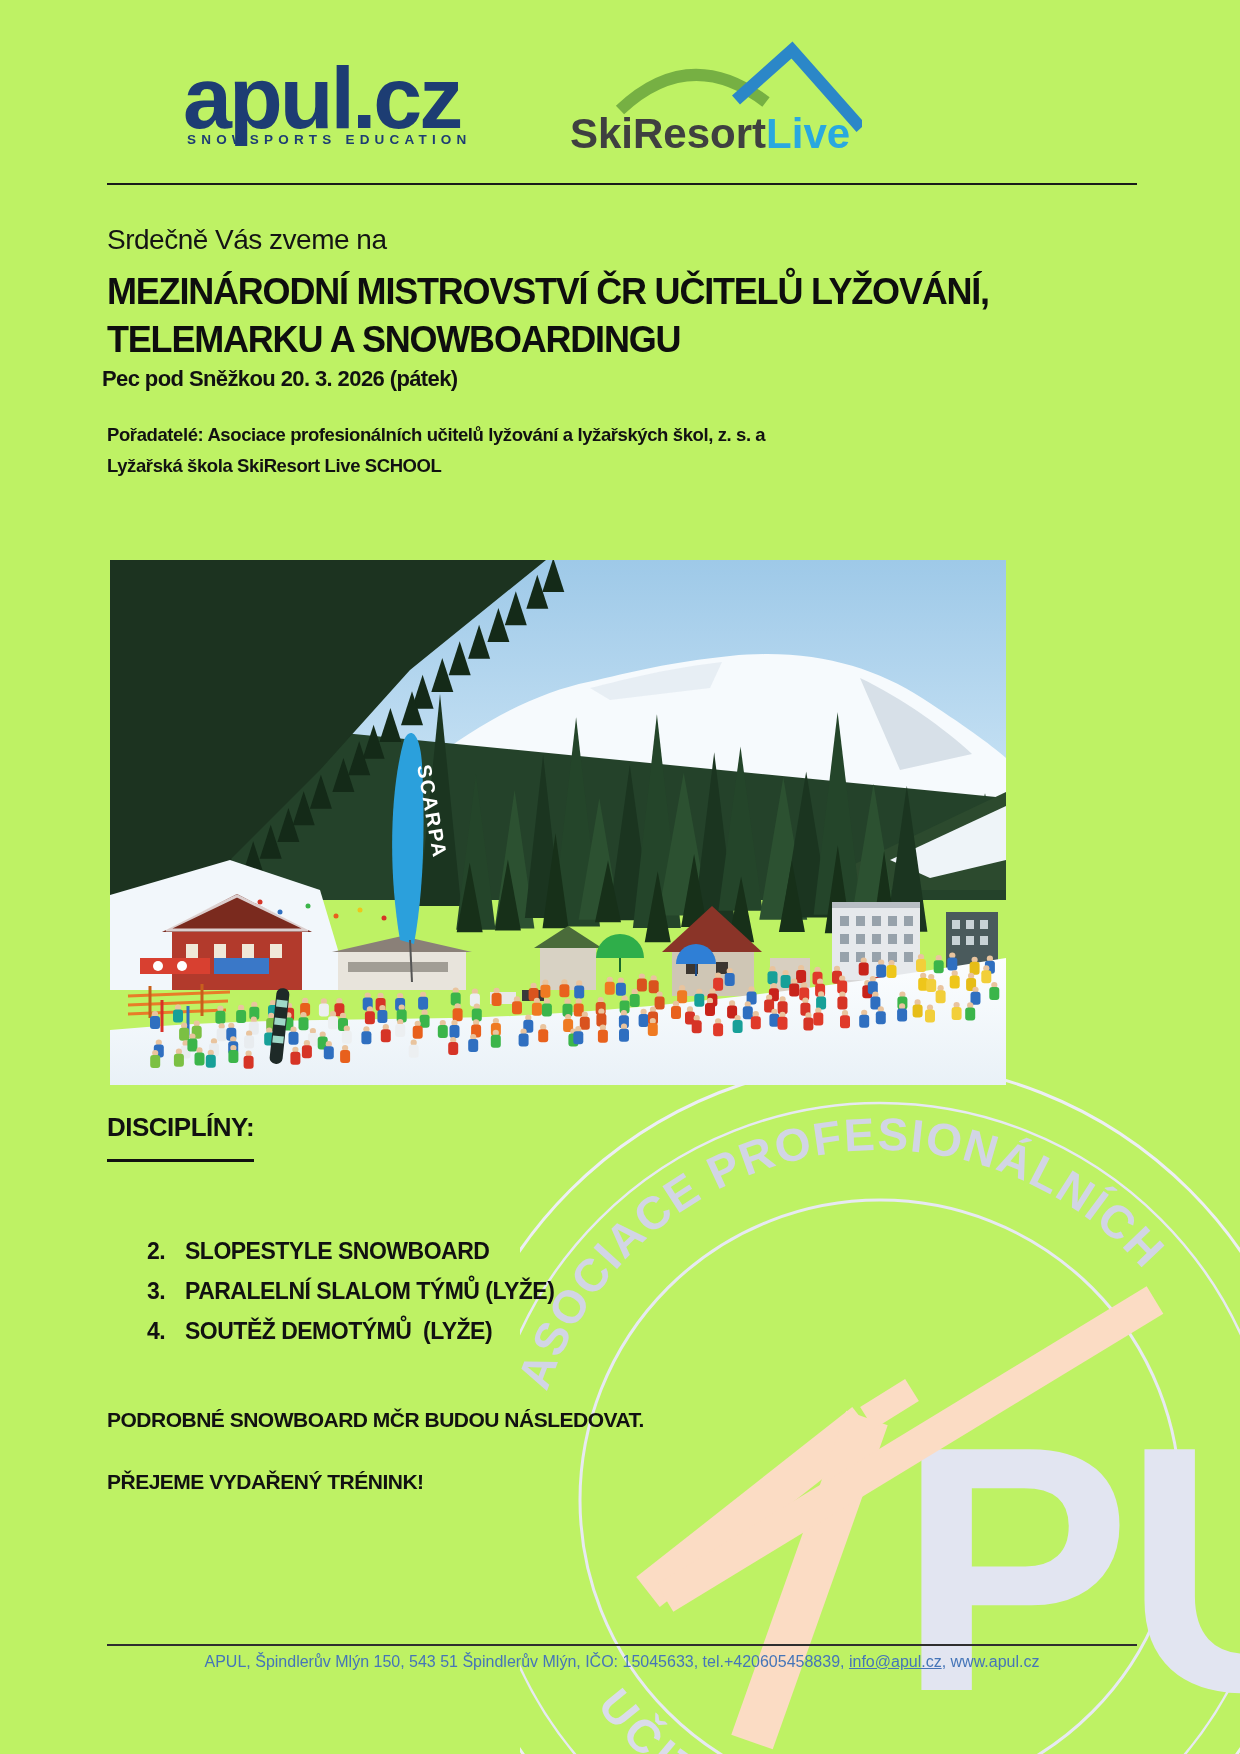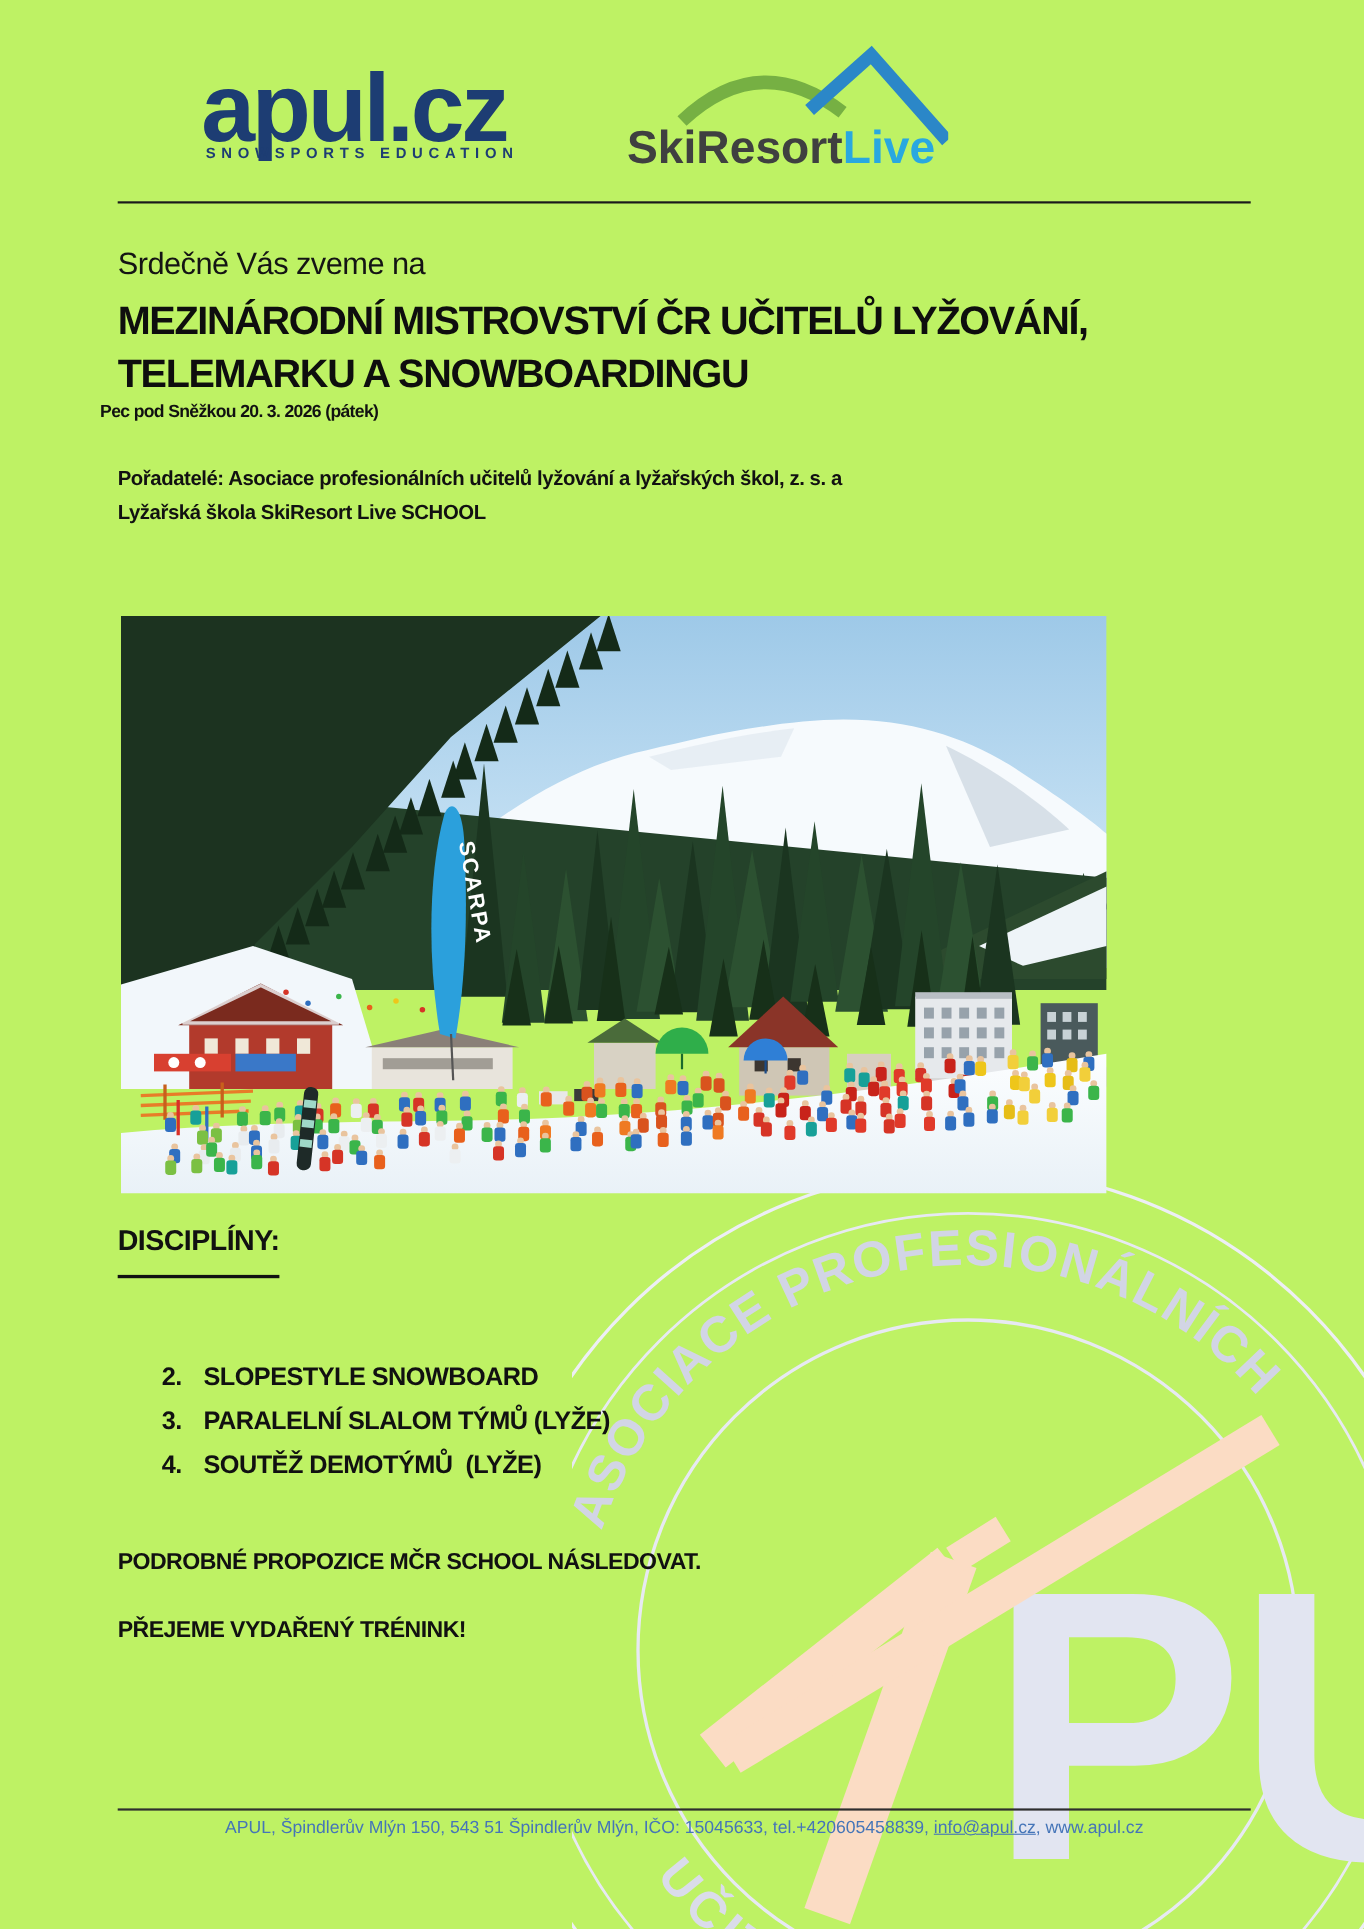--- a/index.html
+++ b/index.html
@@ -13,21 +13,21 @@
   .sr-logo{left:570px;top:36px;z-index:3;}
   
   .rule{height:2px;background:#1a1a1a;z-index:3;}
   .top-rule{left:107px;top:183px;width:1030px;}
   .footer-rule{left:107px;top:1644px;width:1030px;background:#2e2e2e;}
   
   .intro{left:107px;top:224px;font-size:28px;font-weight:400;letter-spacing:-0.5px;color:#141414;z-index:3;}
   .title-line{left:107px;font-size:36px;font-weight:700;letter-spacing:-1.2px;color:#0e0e0e;z-index:3;white-space:nowrap;}
   .title1{top:271px;}
   .title2{top:319px;}
-  .date-line{left:91px;top:366px;font-size:16px;font-weight:700;letter-spacing:-0.6px;z-index:3;}
+  .date-line{left:102px;top:366px;font-size:22px;font-weight:700;letter-spacing:-0.6px;z-index:3;}
   .org-line{left:107px;font-size:18.5px;font-weight:700;letter-spacing:-0.4px;z-index:3;}
   .org1{top:424px;}
   .org2{top:455px;}
   
   .photo{left:110px;top:560px;width:896px;height:525px;z-index:2;display:block;}
   
   .disc-heading{left:107px;top:1112px;font-size:26px;font-weight:700;letter-spacing:-0.5px;z-index:3;}
   .disc-heading span{display:inline-block;border-bottom:3px solid #111;padding-bottom:16px;}
   .disc-item{left:147px;font-size:23px;font-weight:700;letter-spacing:-0.5px;z-index:3;white-space:nowrap;}
   .disc-item .num{display:inline-block;width:38px;}
@@ -621,19 +621,19 @@
       <path d="M 347 368 L 392 340" stroke-width="26"></path>
     </g>
   </svg>
 
   <div class="abs disc-heading"><span>DISCIPLÍNY:</span></div>
 
   <div class="abs disc-item di1"><span class="num">2.</span><span>SLOPESTYLE SNOWBOARD</span></div>
   <div class="abs disc-item di2"><span class="num">3.</span><span>PARALELNÍ SLALOM TÝMŮ (LYŽE)</span></div>
   <div class="abs disc-item di3"><span class="num">4.</span><span>SOUTĚŽ DEMOTÝMŮ&nbsp; (LYŽE)</span></div>
 
-  <div class="abs note note1">PODROBNÉ PROPOZICE MČR SCHOOL NÁSLEDOVAT.</div>
+  <div class="abs note note1">PODROBNÉ SNOWBOARD MČR BUDOU NÁSLEDOVAT.</div>
   <div class="abs note note2">PŘEJEME VYDAŘENÝ TRÉNINK!</div>
 
   <div class="abs rule footer-rule"></div>
   <div class="abs footer-text"><span>APUL, Špindlerův Mlýn 150, 543 51 Špindlerův Mlýn, IČO: 15045633, tel.+420605458839, </span><a>info@apul.cz</a><span>, www.apul.cz</span></div>
 
 </div>
 
 </body></html>

